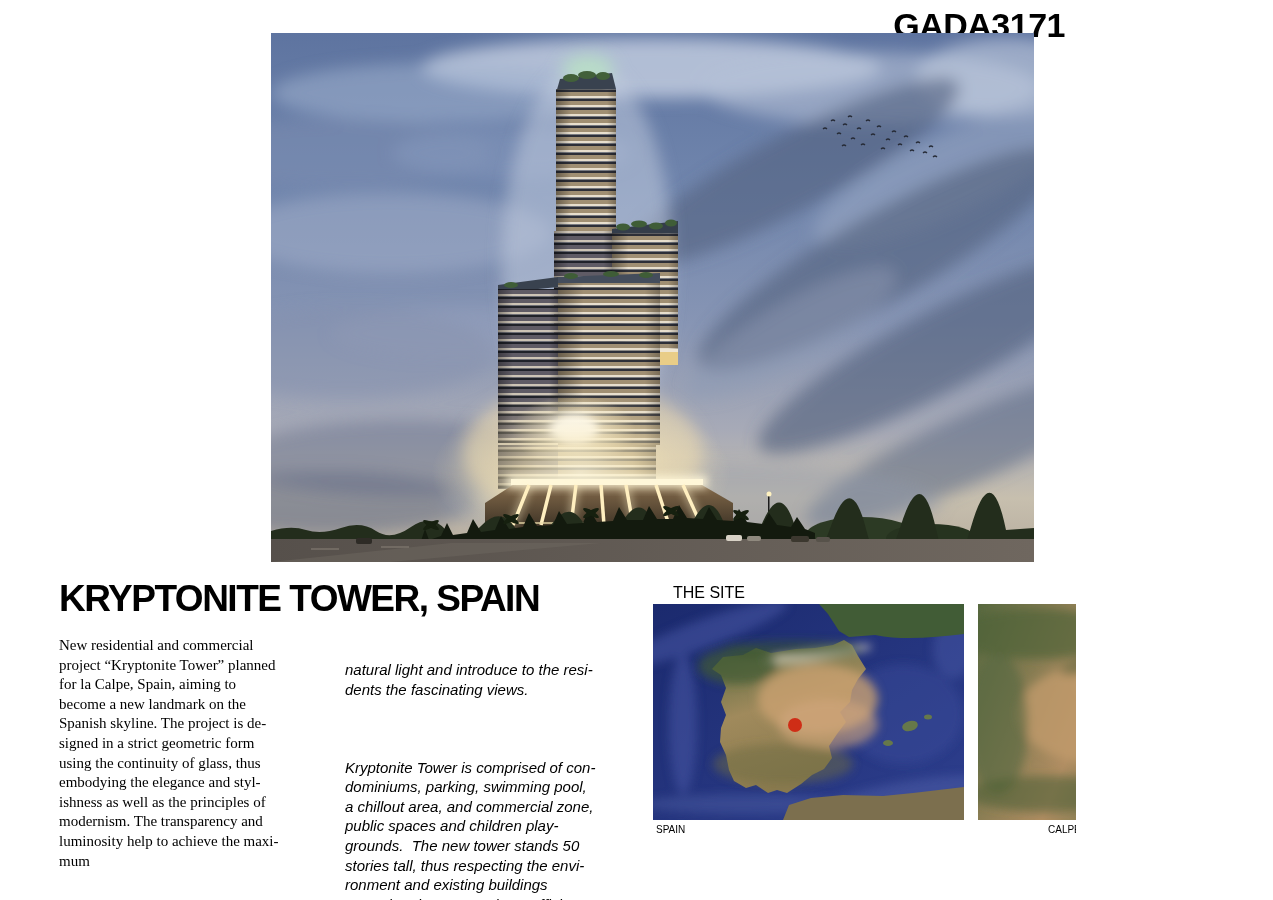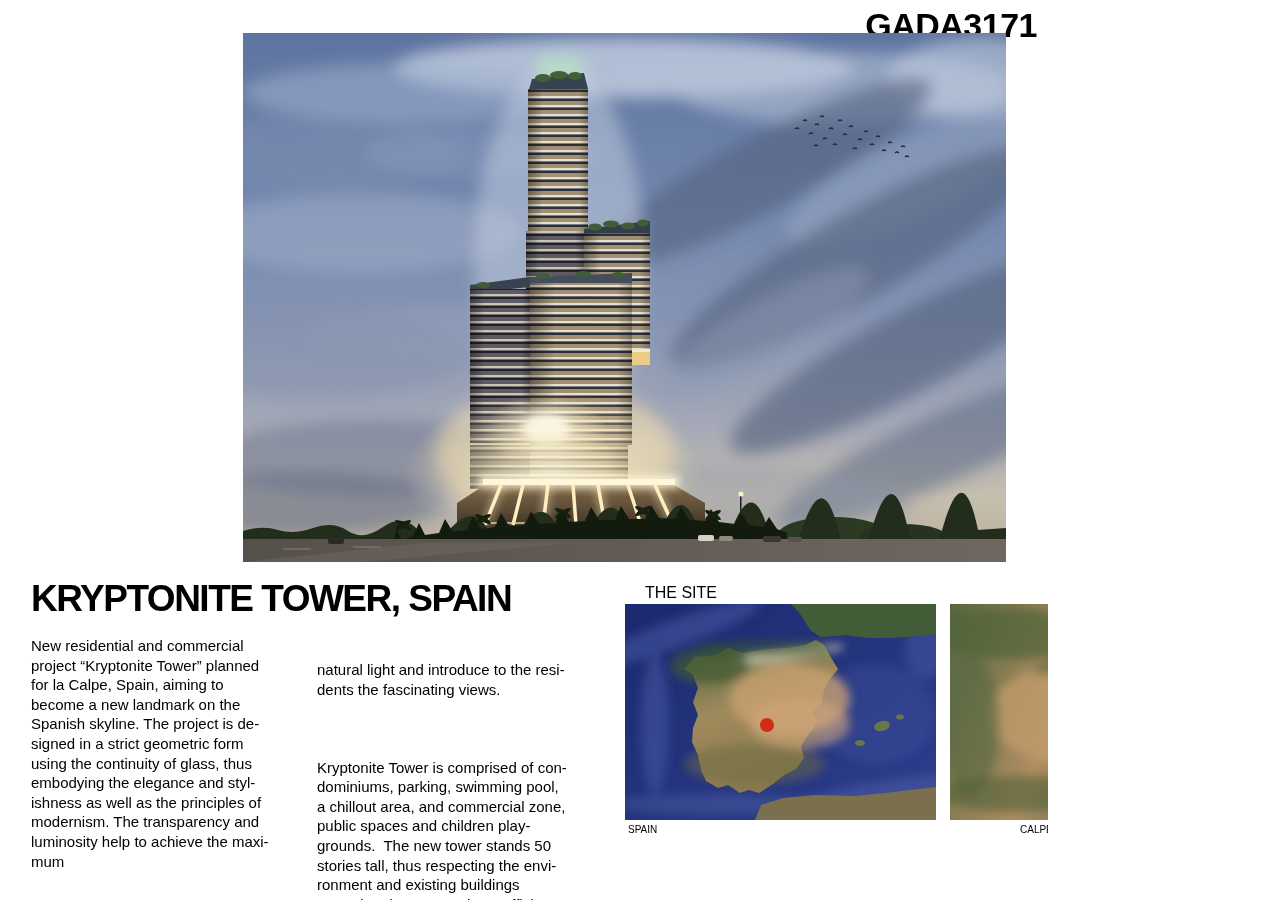--- a/index.html
+++ b/index.html
@@ -1,28 +1,28 @@
 <!DOCTYPE html>
 <html><head>
 <meta charset="utf-8">
 <style>
   html,body{margin:0;padding:0;background:#fff;}
   .page{position:relative;width:1048px;height:900px;background:#ffffff;
-        font-family:"Liberation Sans",sans-serif;color:#000;overflow:hidden;}
+        font-family:"Liberation Sans",sans-serif;color:#000;overflow:hidden;margin-left:28px;}
   .code{position:absolute;top:6px;right:11px;font-size:34px;font-weight:700;
         letter-spacing:-0.5px;color:#000;}
   .hero{position:absolute;left:243px;top:33px;width:763px;height:529px;overflow:hidden;}
   .hero svg{display:block;}
   .title{position:absolute;left:31px;top:555px;font-size:37px;font-weight:700;
          letter-spacing:-1.5px;line-height:1.05;}
   .bodycol{position:absolute;top:621px;font-size:15px;line-height:19.6px;
            white-space:pre-wrap;}
-  .col1{left:31px;width:280px;}
+  .col1{left:31px;width:280px;font-family:Liberation Serif, serif;}
   .col2{left:317px;width:290px;}
-  .col2 p{margin:0;white-space:pre-wrap;}
+  .col2 p{margin:0;white-space:pre-wrap;font-style:italic;}
   .col2 p + p{margin-top:19px;}
   .site-heading{position:absolute;left:645px;top:584px;font-size:16px;text-align:center;}
   .map{position:absolute;top:604px;}
   .map-left{left:625px;width:311px;height:216px;}
   .map-right{left:950px;width:310px;height:216px;}
   .map svg{display:block;}
   .map-caption{position:absolute;top:824px;font-size:10px;}
   .cap-left{left:628px;}
   .cap-right{left:1020px;}
 </style>

